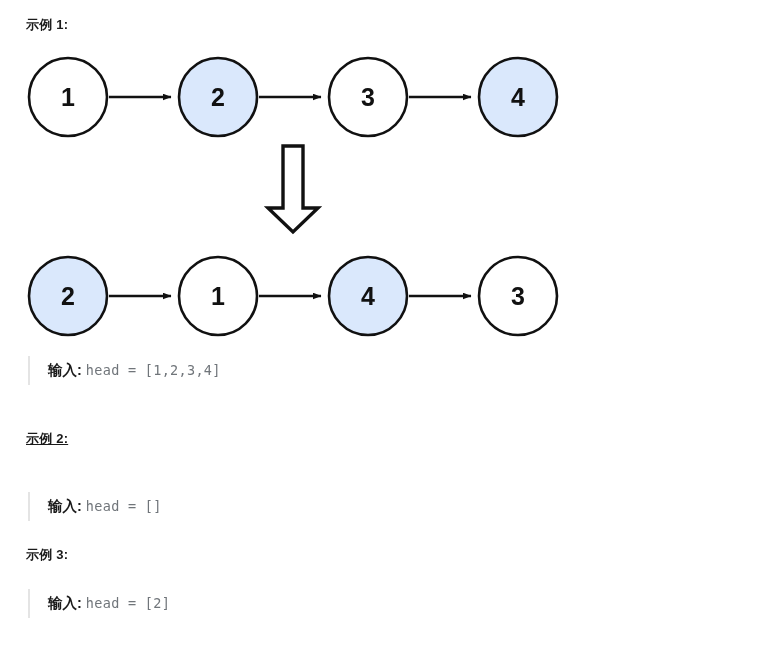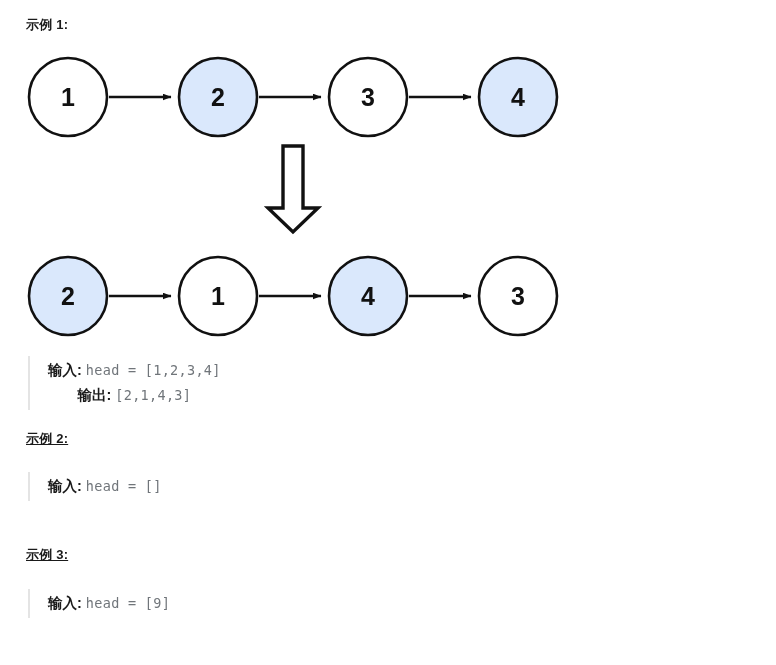--- a/index.html
+++ b/index.html
@@ -22,42 +22,42 @@
     position: absolute;
     left: 26px;
     font-size: 13px;
     font-weight: bold;
     color: #1a1a1a;
     letter-spacing: 0.2px;
     white-space: nowrap;
   }
   #heading-1 { top: 16px; }
   #heading-2 { top: 430px; text-decoration: underline; }
-  #heading-3 { top: 546px; text-decoration: underline; }
+  #heading-3 { top: 546px; }
 
   
   .diagram {
     position: absolute;
     left: 0;
     top: 40px;
     width: 776px;
     height: 300px;
   }
   .diagram svg { display: block; }
 
   
   .example-block {
     position: absolute;
     left: 28px;
     border-left: 2px solid #e4e4e4;
     padding: 2px 0 2px 18px;
     box-sizing: border-box;
   }
-  #block-1 { top: 356px; text-align: center; }
-  #block-2 { top: 472px; text-align: right; }
+  #block-1 { top: 356px; }
+  #block-2 { top: 492px; text-align: right; }
   #block-3 { top: 589px; }
 
   .io-line {
     line-height: 25px;
     white-space: nowrap;
     font-size: 14.5px;
   }
   .io-label {
     font-weight: bold;
     color: #1a1a1a;
@@ -139,32 +139,29 @@
         <text x="518" y="256" text-anchor="middle" dominant-baseline="central" font-family="Liberation Sans, DejaVu Sans, sans-serif" font-size="25" font-weight="bold" fill="#111111">3</text>
       </g>
     </g>
   </svg>
 </div>
 
 <div class="example-block" id="block-1">
   <div class="io-line">
     <span class="io-label">输入:</span><span class="io-value">head = [1,2,3,4]</span>
   </div>
-  <div class="io-line">
-    <span class="io-label">输出:</span><span class="io-value">[2,1,4,3]</span>
-  </div>
 </div>
 
 <div class="example-heading" id="heading-2">示例 2:</div>
 
 <div class="example-block" id="block-2">
   <div class="io-line">
     <span class="io-label">输入:</span><span class="io-value">head = []</span>
   </div>
 </div>
 
 <div class="example-heading" id="heading-3">示例 3:</div>
 
 <div class="example-block" id="block-3">
   <div class="io-line">
-    <span class="io-label">输入:</span><span class="io-value">head = [9]</span>
+    <span class="io-label">输入:</span><span class="io-value">head = [2]</span>
   </div>
 </div>
 
 </body></html>

